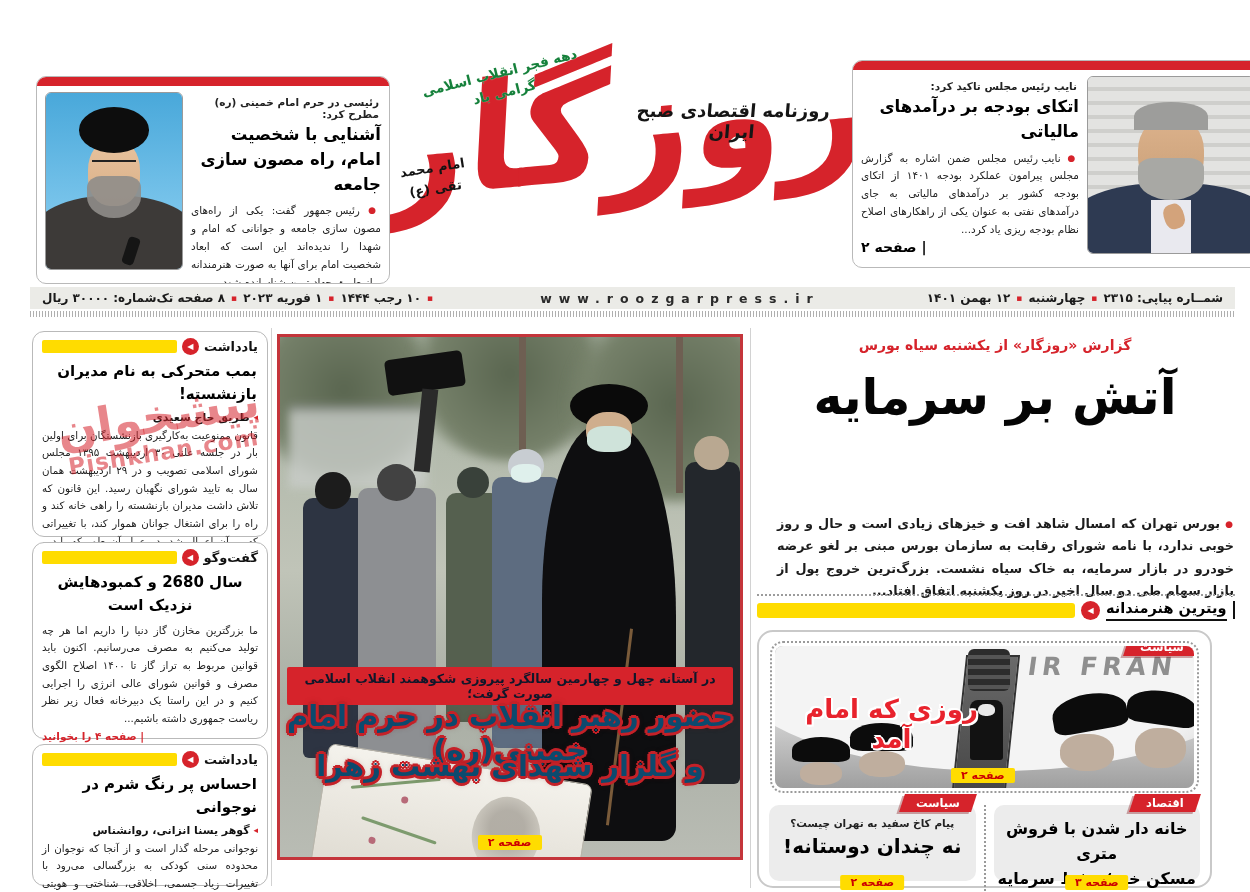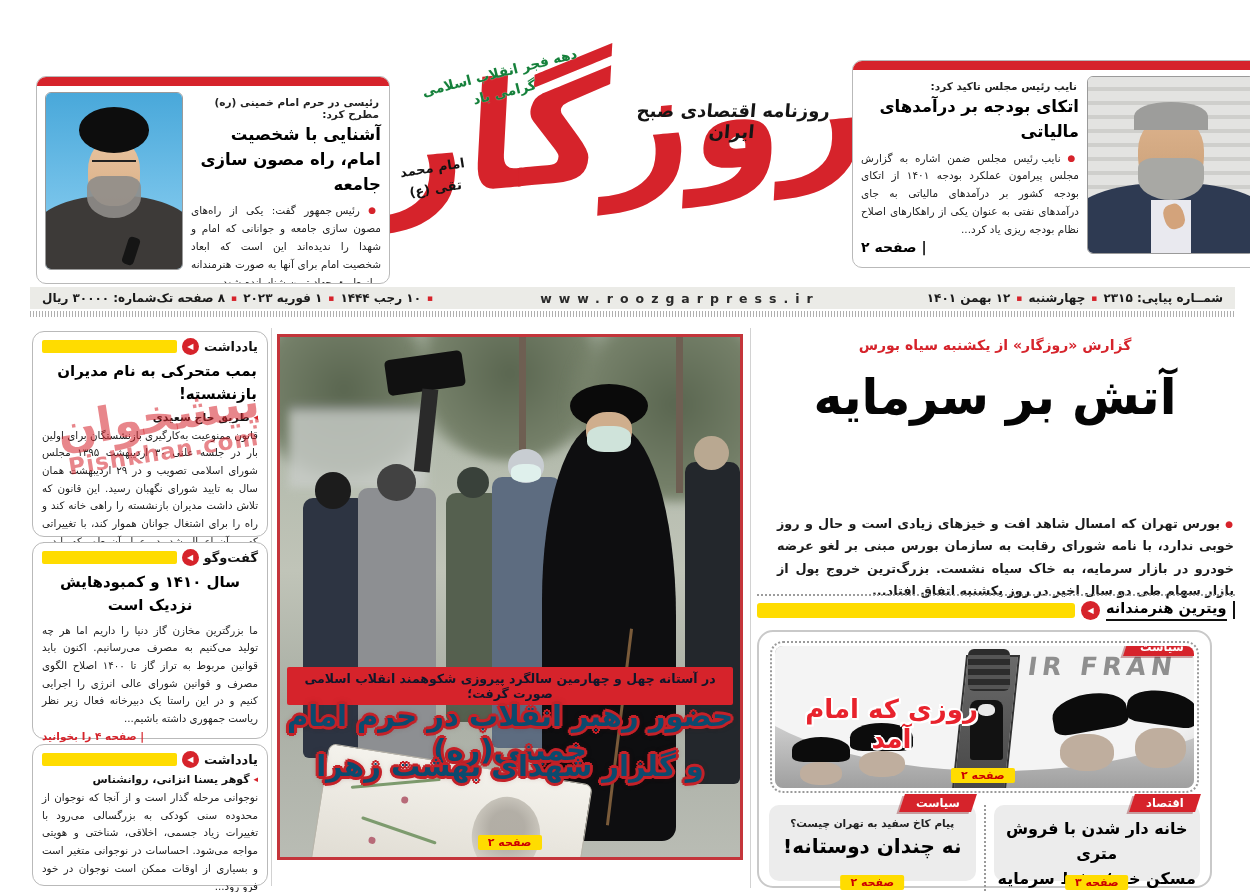--- a/index.html
+++ b/index.html
@@ -227,31 +227,32 @@
     <div class="lbox-body">قانون ممنوعیت به‌کارگیری بازنشستگان برای اولین بار در جلسه علنی ۳۰ اردیبهشت ۱۳۹۵ مجلس شورای اسلامی تصویب و در ۲۹ اردیبهشت همان سال به تایید شورای نگهبان رسید. این قانون که تلاش داشت مدیران بازنشسته را راهی خانه کند و راه را برای اشتغال جوانان هموار کند، با تغییراتی که بر آن اعمال شد، در عمل آن طور که باید و شاید تاثیر گذار باشد...</div>
     <div class="lbox-foot">| صفحه ۴ را بخوانید</div>
   </div>
 
   <div class="lbox" style="left:32px; top:542px; width:236px; height:197px;">
     <div class="lbox-head">
       <span class="lbox-tag">گفت‌وگو</span>
       <span class="circle-icon">◀</span>
       <span class="yellowbar"></span>
     </div>
-    <div class="lbox-title" style="text-align:center;">سال ۱۴۱۰ و کمبودهایش نزدیک است</div>
+    <div class="lbox-title" style="text-align:center;">سال 2680 و کمبودهایش نزدیک است</div>
     <div class="lbox-body">ما بزرگترین مخازن گاز دنیا را داریم اما هر چه تولید می‌کنیم به مصرف می‌رسانیم. اکنون باید قوانین مربوط به تراز گاز تا ۱۴۰۰ اصلاح الگوی مصرف و قوانین شورای عالی انرژی را اجرایی کنیم و در این راستا یک دبیرخانه فعال زیر نظر ریاست جمهوری داشته باشیم...</div>
     <div class="lbox-foot">| صفحه ۴ را بخوانید</div>
   </div>
 
   <div class="lbox" style="left:32px; top:744px; width:236px; height:142px;">
     <div class="lbox-head">
       <span class="lbox-tag">یادداشت</span>
       <span class="circle-icon">◀</span>
       <span class="yellowbar"></span>
     </div>
+    <div class="lbox-title">احساس پر رنگ شرم در نوجوانی</div>
     <div class="lbox-author"><span class="note-bullet">◂</span> <span>گوهر یسنا انزانی، روانشناس</span></div>
     <div class="lbox-body">نوجوانی مرحله گذار است و از آنجا که نوجوان از محدوده سنی کودکی به بزرگسالی می‌رود با تغییرات زیاد جسمی، اخلاقی، شناختی و هویتی مواجه می‌شود. احساسات در نوجوانی متغیر است و بسیاری از اوقات ممکن است نوجوان در خود فرو رود...</div>
 
   </div>
 
   <div class="mainphoto">
     <div class="s mp-bg scene"></div>
     <div class="s tree blur" style="left:-6%; top:-8%; width:40%; height:36%;"></div>
     <div class="s tree blur" style="left:28%; top:-10%; width:44%; height:34%;"></div>
     <div class="s tree blur" style="left:62%; top:-6%; width:48%; height:38%;"></div>

